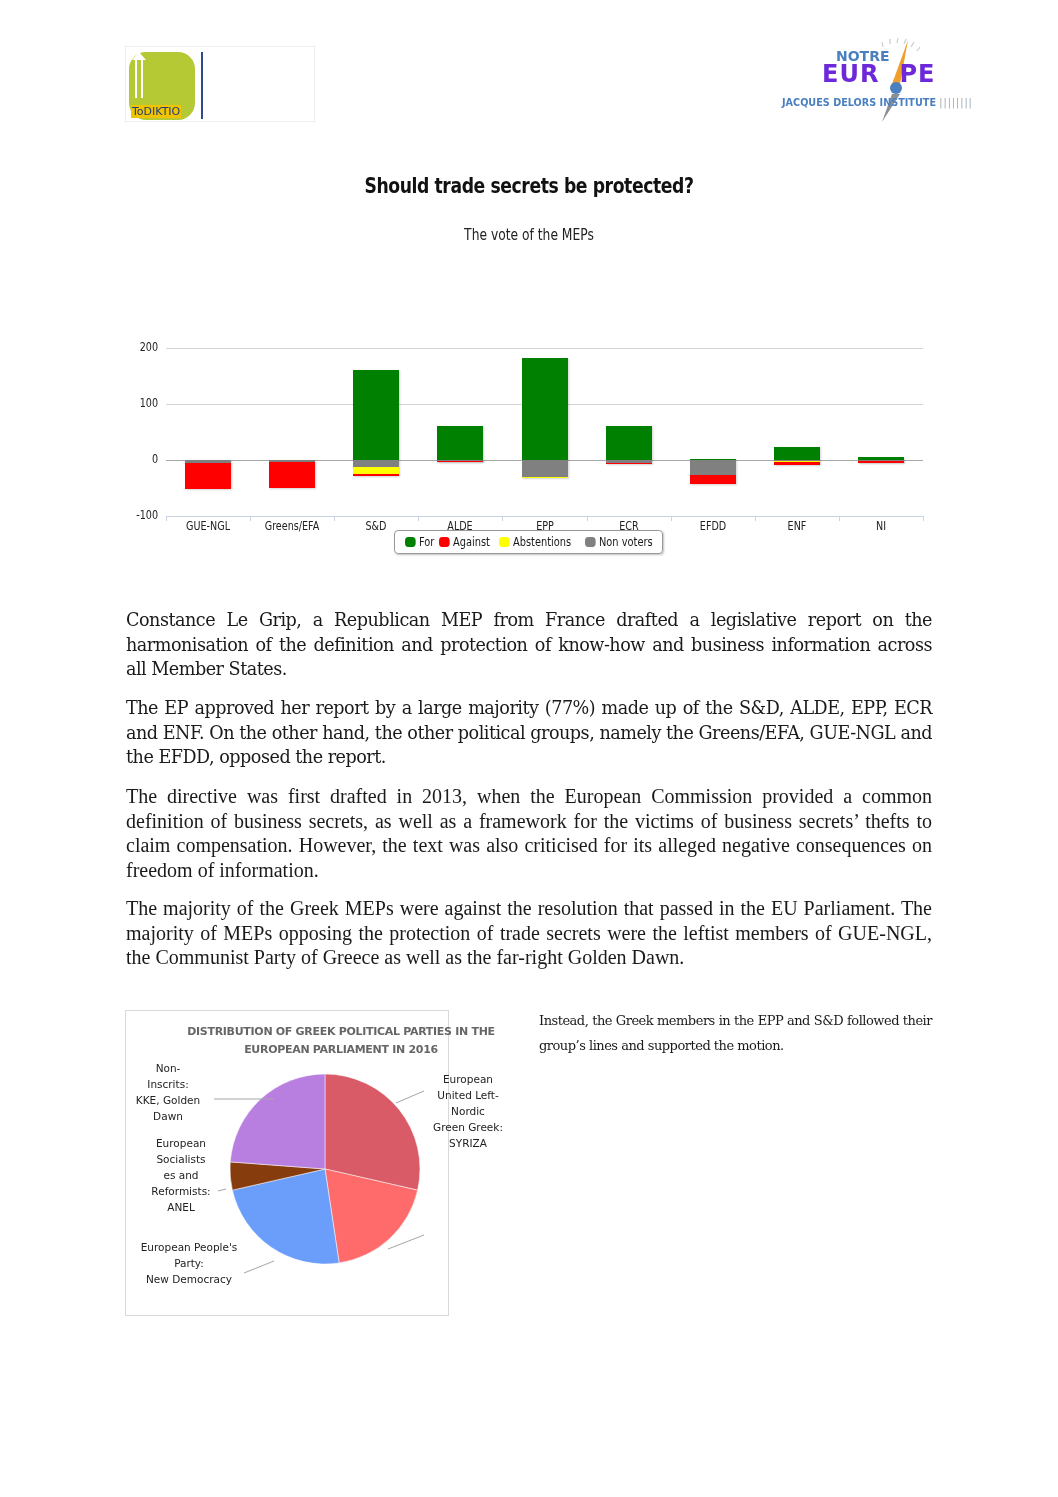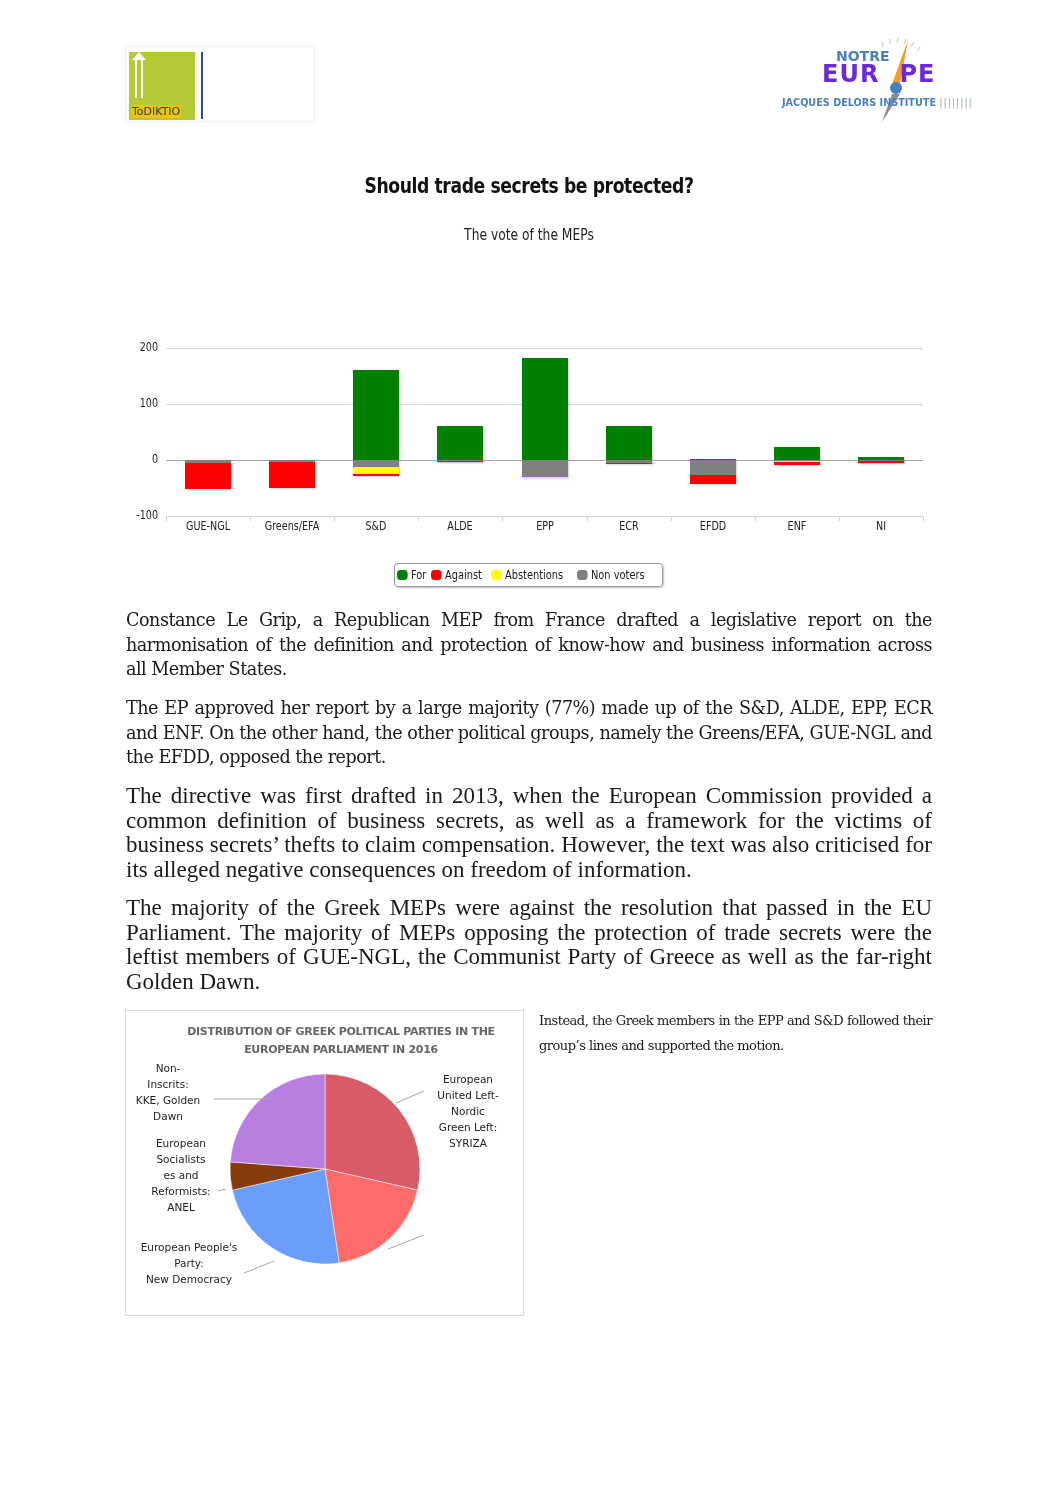--- a/index.html
+++ b/index.html
@@ -1,21 +1,21 @@
 <!DOCTYPE html>
 <html><head>
 <meta charset="utf-8">
 <style>
   * { box-sizing: border-box; margin: 0; padding: 0; }
   html, body { width: 1058px; height: 1497px; background: #ffffff; }
   body { position: relative; font-family: "DejaVu Serif", serif; color: #1a1a1a; overflow: hidden; }
 
   
   .logo-left { position: absolute; left: 125px; top: 46px; width: 190px; height: 76px; background: #fff; border: 1px solid #eee; display: flex; align-items: stretch; }
-  .logo-left .mark { width: 66px; height: 68px; margin: 5px 0 0 3px; background: #b5c934; position: relative; }
+  .logo-left .mark { width: 66px; height: 68px; margin: 5px 0 0 3px; background: #b5c934; position: relative; border-radius: 17px; }
   .logo-left .mark .arrow { position: absolute; left: 6px; top: 6px; width: 8px; height: 40px; border-left: 2px solid #fff; border-right: 2px solid #fff; }
   .logo-left .mark .arrow-head { position: absolute; left: 3px; top: 0px; width: 0; height: 0; border-left: 7px solid transparent; border-right: 7px solid transparent; border-bottom: 8px solid #fff; }
   .logo-left .mark .mtxt { position: absolute; left: 2px; bottom: 2px; font-family: "DejaVu Sans", sans-serif; font-size: 11px; color: #1d3e7a; }
   .logo-left .mark .mtxt span { background: #f0c400; padding: 0 1px; }
   .logo-left .sep { width: 2px; background: #2d4d8a; margin: 5px 4px 2px 6px; }
   .logo-left .ltext { font-family: "DejaVu Sans", sans-serif; font-size: 11px; line-height: 17px; color: #5b6e83; padding-top: 3px; }
   .logo-left .ltext .b { color: #2d4d8a; font-weight: bold; }
 
   .logo-right { position: absolute; left: 782px; top: 36px; width: 205px; height: 88px; }
   .logo-right .notre { position: absolute; left: 54px; top: 12px; font-family: "DejaVu Sans", sans-serif; font-weight: bold; font-size: 14px; color: #4a7fc0; letter-spacing: 0px; }
@@ -30,31 +30,31 @@
   
   .barchart { position: absolute; left: 130px; top: 335px; width: 800px; height: 215px; }
   .ytick { position: absolute; left: 0; width: 28px; text-align: right; font-family: "DejaVu Sans", sans-serif; font-size: 12px; color: #222; transform: scaleX(0.8); transform-origin: right; }
   .gridline { position: absolute; left: 36px; right: 7px; height: 1px; background: #d4d4d4; }
   .gridline.zero { background: #a8a8a8; }
   .xaxis { position: absolute; left: 36px; right: 7px; height: 1px; background: #c9d3e2; }
   .xtick { position: absolute; width: 1px; height: 5px; background: #c9d3e2; }
   .xlabel { position: absolute; width: 84px; text-align: center; font-family: "DejaVu Sans", sans-serif; font-size: 12px; color: #222; transform: scaleX(0.8); }
   .seg { position: absolute; box-shadow: 1px 1px 2px rgba(0,0,0,0.18); }
 
-  .legend { position: absolute; left: 394px; top: 563px; width: 269px; height: 24px; border: 1px solid #999; border-radius: 4px; box-shadow: 1px 1px 2px rgba(0,0,0,0.25); display: flex; align-items: center; padding-left: 2px; gap: 6px; font-family: "DejaVu Sans", sans-serif; font-size: 12px; }
+  .legend { position: absolute; left: 394px; top: 530px; width: 269px; height: 24px; border: 1px solid #999; border-radius: 4px; box-shadow: 1px 1px 2px rgba(0,0,0,0.25); display: flex; align-items: center; padding-left: 10px; gap: 6px; font-family: "DejaVu Sans", sans-serif; font-size: 12px; }
   .legend .li { display: flex; align-items: center; gap: 4px; transform: scaleX(0.82); transform-origin: left; margin-right: -8px; white-space: nowrap; }
   .legend .sw { width: 13px; height: 10px; border-radius: 4px; display: inline-block; }
 
   
   .para { position: absolute; left: 126px; width: 806px; font-size: 17.6px; line-height: 24.5px; text-align: justify; letter-spacing: -0.5px; }
-  .para.narrow-font { font-family: "Liberation Serif", serif; font-size: 23px; letter-spacing: 0; }
+  .para.narrow-font { font-family: "Liberation Serif", serif; font-size: 20px; letter-spacing: 0; }
   .para-right { position: absolute; left: 539px; width: 393px; font-size: 13px; line-height: 24.5px; text-align: justify; letter-spacing: -0.5px; }
 
   
-  .piebox { position: absolute; left: 125px; top: 1010px; width: 399px; height: 306px; border: 1px solid #d9d9d9; background: #fff; }
+  .piebox { position: absolute; left: 125px; top: 1010px; width: 324px; height: 306px; border: 1px solid #d9d9d9; background: #fff; }
   .pietitle { position: absolute; left: 40px; width: 350px; top: 12px; text-align: center; font-family: "DejaVu Sans", sans-serif; font-weight: bold; font-size: 11px; line-height: 18px; color: #666; letter-spacing: -0.3px; }
   .pielabel { position: absolute; font-family: "DejaVu Sans", sans-serif; font-size: 10.5px; line-height: 16px; text-align: center; color: #222; }
   .piebox svg { position: absolute; left: 0; top: 0; }
 </style>
 </head>
 <body>
 
 <div class="logo-left">
   <div class="mark">
     <div class="arrow-head"></div>
@@ -192,21 +192,21 @@
   <div class="pielabel" id="lbl-ni" style="left:2px; top:49px; width:80px;">
       <div>Non-</div>
       <div>Inscrits:</div>
       <div>KKE, Golden</div>
       <div>Dawn</div>
     </div>
   <div class="pielabel" id="lbl-gue" style="left:300px; top:60px; width:84px;">
       <div>European</div>
       <div>United Left-</div>
       <div>Nordic</div>
-      <div>Green Left:</div>
+      <div>Green Greek:</div>
       <div>SYRIZA</div>
     </div>
   <div class="pielabel" id="lbl-ecr" style="left:10px; top:124px; width:90px;">
       <div>European</div>
       <div>Socialists</div>
       <div>es and</div>
       <div>Reformists:</div>
       <div>ANEL</div>
     </div>
   <div class="pielabel" id="lbl-epp" style="left:4px; top:228px; width:118px;">

